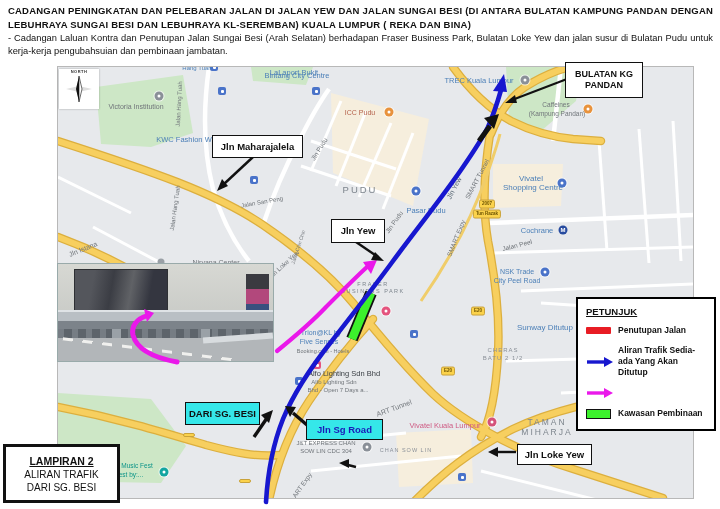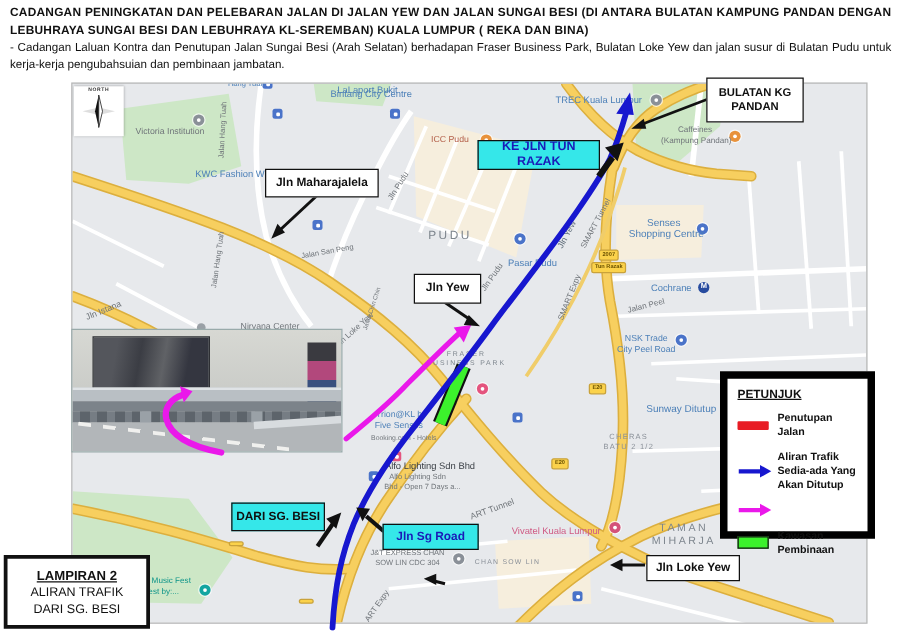--- a/index.html
+++ b/index.html
@@ -57,22 +57,22 @@
   .co-bulatan{left:565px;top:62px;width:76px;height:34px;font-size:9px;}
   .co-ketun{left:382px;top:112px;width:96px;height:22px;font-size:10px;color:#1a1ab8;}
   .co-maharaja{left:212px;top:135px;width:89px;height:21px;font-size:9.5px;}
   .co-jlnyew{left:331px;top:219px;width:52px;height:22px;font-size:9.5px;}
   .co-lencongan{left:57px;top:362px;width:213px;height:31px;font-size:7.8px;border-width:1.4px;}
   .co-dari{left:185px;top:402px;width:73px;height:21px;font-size:9.5px;}
   .co-sgbesi{left:306px;top:419px;width:75px;height:19px;font-size:9.5px;color:#1a1ab8;}
   .co-chansow{left:355px;top:454px;width:54px;height:33px;font-size:9px;}
   .co-lokeyew{left:517px;top:444px;width:73px;height:19px;font-size:9.5px;}
   
-  .legend{position:absolute;left:576px;top:297px;width:124px;height:134px;z-index:7;
-          background:#fff;border:6px solid #000000;box-sizing:border-box;padding:7px 8px;}
+  .legend{position:absolute;left:576px;top:297px;width:140px;height:134px;z-index:7;
+          background:#fff;border:2px solid #000000;box-sizing:border-box;padding:7px 8px;}
   .legend-title{font-weight:700;font-size:9.5px;text-decoration:underline;margin-bottom:8px;color:#111;}
   .legend-row{display:flex;align-items:center;margin-bottom:9px;}
   .legend-sym{width:32px;flex:0 0 32px;display:flex;align-items:center;}
   .legend-label{font-size:8.5px;font-weight:700;color:#111;line-height:1.3;}
   .red-bar{width:25px;height:7px;background:#e81c24;border-radius:1px;display:inline-block;}
   .green-box{width:25px;height:10px;background:#3cf12c;border:1.4px solid #111;display:inline-block;box-sizing:border-box;}
   
   .annex{position:absolute;left:3px;top:444px;width:117px;height:59px;z-index:8;background:#fff;
          border:3px solid #111;box-sizing:border-box;display:flex;flex-direction:column;
          align-items:center;justify-content:center;color:#111;}
@@ -199,21 +199,21 @@
         <div class="mlabel" style="left: 204px; top: 135px; font-size: 6px; transform: translate(-50%, -50%) rotate(-10deg);">Jalan San Peng</div>
         <div class="mlabel" style="left: 302px; top: 122px; font-size: 9.5px; color: rgb(125, 133, 141); letter-spacing: 2px;">PUDU</div>
         <div class="mlabel" style="left: 368px; top: 143px; font-size: 7.5px; color: rgb(77, 128, 184);">Pasar Pudu</div>
         <div class="mlabel" style="left: 302px; top: 45px; font-size: 7px; color: rgb(181, 98, 76);">ICC Pudu</div>
         <div class="mlabel" style="left: 396px; top: 121px; font-size: 7px; color: rgb(93, 107, 120); transform: translate(-50%, -50%) rotate(-62deg);">Jln Yew</div>
         <div class="mlabel" style="left: 419px; top: 112px; font-size: 6.5px; transform: translate(-50%, -50%) rotate(-62deg);">SMART Tunnel</div>
         <div class="mlabel" style="left: 398px; top: 171px; font-size: 6.5px; transform: translate(-50%, -50%) rotate(-68deg);">SMART Expy</div>
         <div class="mlabel" style="left: 421px; top: 13px; font-size: 7.5px; color: rgb(77, 128, 184);">TREC Kuala Lumpur</div>
         <div class="mlabel" style="left: 498px; top: 37px; font-size: 6.5px;">Caffeines</div>
         <div class="mlabel" style="left: 499px; top: 46px; font-size: 6.5px;">(Kampung Pandan)</div>
-        <div class="mlabel" style="left: 473px; top: 111px; font-size: 8px; color: rgb(77, 128, 184);">Senses</div>
+        <div class="mlabel" style="left: 473px; top: 111px; font-size: 8px; color: rgb(77, 128, 184);">Vivatel</div>
         <div class="mlabel" style="left: 475px; top: 120px; font-size: 8px; color: rgb(77, 128, 184);">Shopping Centre</div>
         <div class="mlabel" style="left: 479px; top: 163px; font-size: 7.5px; color: rgb(77, 128, 184);">Cochrane</div>
         <div class="mlabel" style="left: 459px; top: 178px; font-size: 6.5px; transform: translate(-50%, -50%) rotate(-14deg);">Jalan Peel</div>
         <div class="mlabel" style="left: 459px; top: 204px; font-size: 7px; color: rgb(77, 128, 184);">NSK Trade</div>
         <div class="mlabel" style="left: 459px; top: 213px; font-size: 7px; color: rgb(77, 128, 184);">City Peel Road</div>
         <div class="mlabel" style="left: 487px; top: 260px; font-size: 8px; color: rgb(77, 128, 184);">Sunway Ditutup</div>
         <div class="mlabel" style="left: 445px; top: 283px; font-size: 6px; color: rgb(138, 144, 152); letter-spacing: 1px;">CHERAS</div>
         <div class="mlabel" style="left: 445px; top: 291px; font-size: 6px; color: rgb(138, 144, 152); letter-spacing: 1px;">BATU 2 1/2</div>
         <div class="mlabel" style="left: 489px; top: 355px; font-size: 8.5px; color: rgb(125, 133, 141); letter-spacing: 2px;">TAMAN</div>
         <div class="mlabel" style="left: 489px; top: 365px; font-size: 8.5px; color: rgb(125, 133, 141); letter-spacing: 2px;">MIHARJA</div>
@@ -295,23 +295,20 @@
       <polygon points="4,15 17,12 30,15 17,18" fill="#dedede"></polygon>
       <path d="M17,2 L14,15 L17,28 Z" fill="#111"></path>
       <path d="M17,2 L20,15 L17,28 Z" fill="#fff" stroke="#111" stroke-width="0.6"></path>
     </svg>
   </div>
 
   <div class="callout co-bulatan">
     <span>BULATAN KG</span>
     <span>PANDAN</span>
   </div>
-  <div class="callout cyan co-ketun">
-    <span>KE JLN TUN RAZAK</span>
-  </div>
   <div class="callout co-maharaja">
     <span>Jln Maharajalela</span>
   </div>
   <div class="callout co-jlnyew">
     <span>Jln Yew</span>
   </div>
   <div class="callout cyan co-dari">
     <span>DARI SG. BESI</span>
   </div>
   <div class="callout cyan co-sgbesi">

